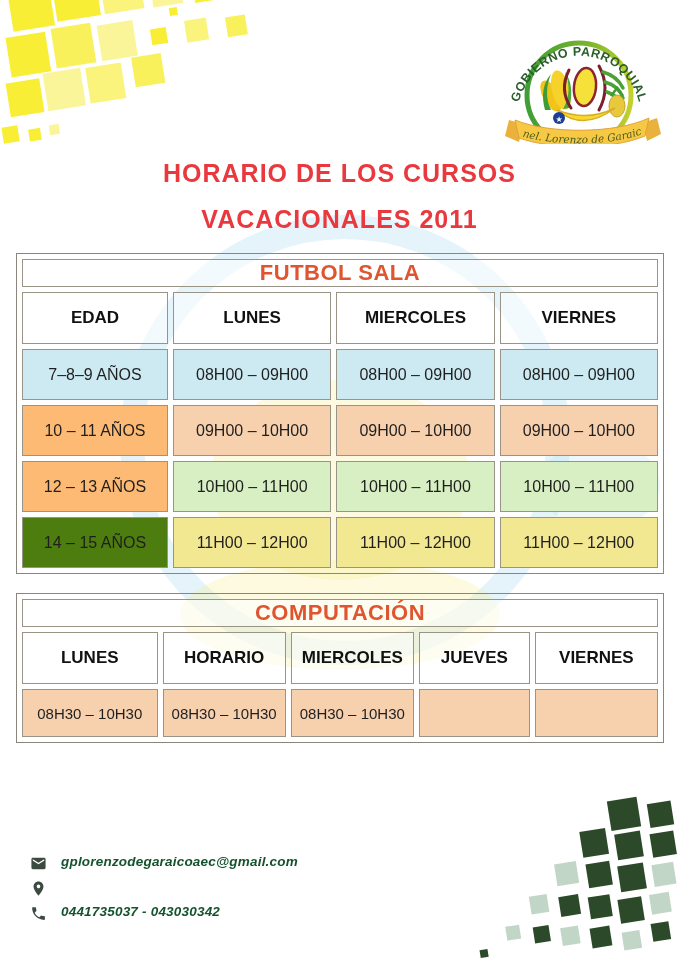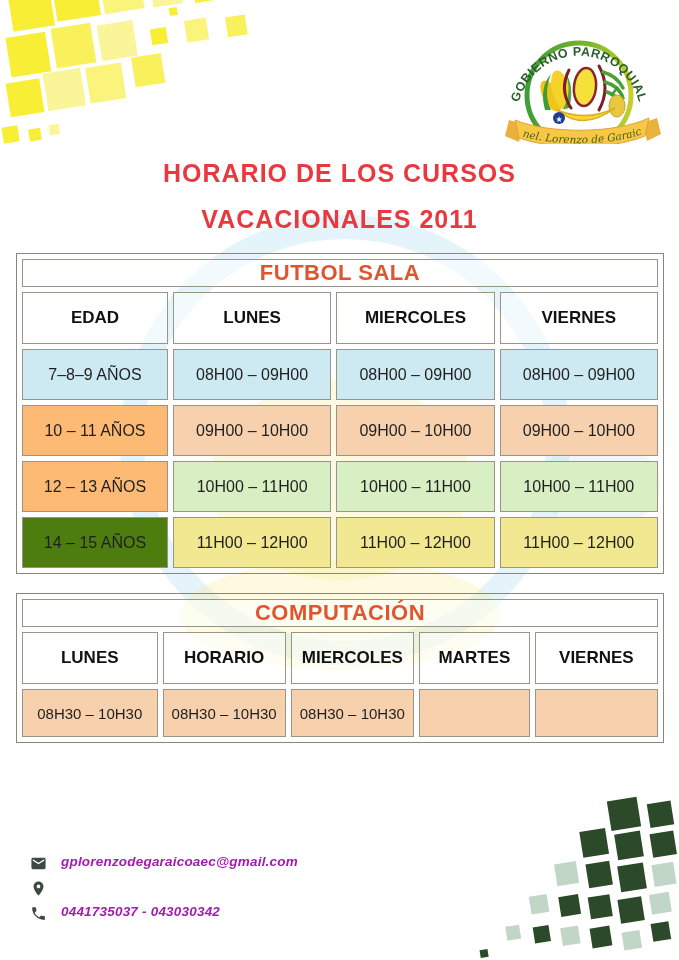--- a/index.html
+++ b/index.html
@@ -59,21 +59,21 @@
            color:#1f1f1f; font-size:16px; overflow:hidden; white-space:nowrap; }
   .sched .ttl { height:20px; font-size:22px; font-weight:bold; letter-spacing:0.5px;
            background:rgba(255,255,255,0.55); }
   .sched th { height:52px; font-size:17px; font-weight:bold; color:#111;
            background:rgba(255,255,255,0.55); }
   #futbol-table td.c { height:51px; }
   #comp-table td.c { height:48px; font-size:15px; }
 
   
   #footer { position:absolute; left:30px; top:854px; width:430px; z-index:2;
-            color:#a21caf; font-style:italic; font-weight:bold; }
+            color:#14532d; font-style:italic; font-weight:bold; }
   .f-row { display:flex; align-items:flex-start; margin-bottom:7px; }
   .f-ic { width:17px; height:17px; flex:0 0 17px; margin-right:14px; margin-top:1px; }
   .f-txt { font-size:13.5px; line-height:16px; letter-spacing:0.2px; }
 </style>
 </head>
 <body>
 
 <div class="deco" id="deco-topleft">
     <div class="seed"></div>
   </div>
@@ -202,21 +202,21 @@
       <col style="width:20%">
     </colgroup>
   <tbody>
       <tr>
         <td class="ttl" colspan="5" style="color: rgb(224, 85, 47);">COMPUTACIÓN</td>
       </tr>
   <tr>
     <th>LUNES</th>
     <th>HORARIO</th>
     <th>MIERCOLES</th>
-    <th>MARTES</th>
+    <th>JUEVES</th>
     <th>VIERNES</th>
   </tr>
   <tr>
     <td class="c" style="background-color: rgb(247, 208, 174);">08H30 – 10H30</td>
     <td class="c" style="background-color: rgb(247, 208, 174);">08H30 – 10H30</td>
     <td class="c" style="background-color: rgb(247, 208, 174);">08H30 – 10H30</td>
     <td class="c" style="background-color: rgb(247, 208, 174);"></td>
     <td class="c" style="background-color: rgb(247, 208, 174);"></td>
   </tr>
 </tbody>

